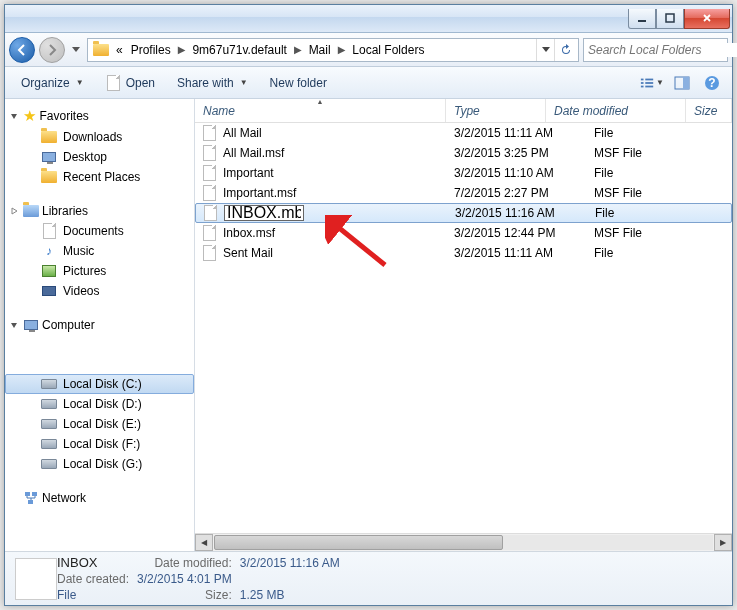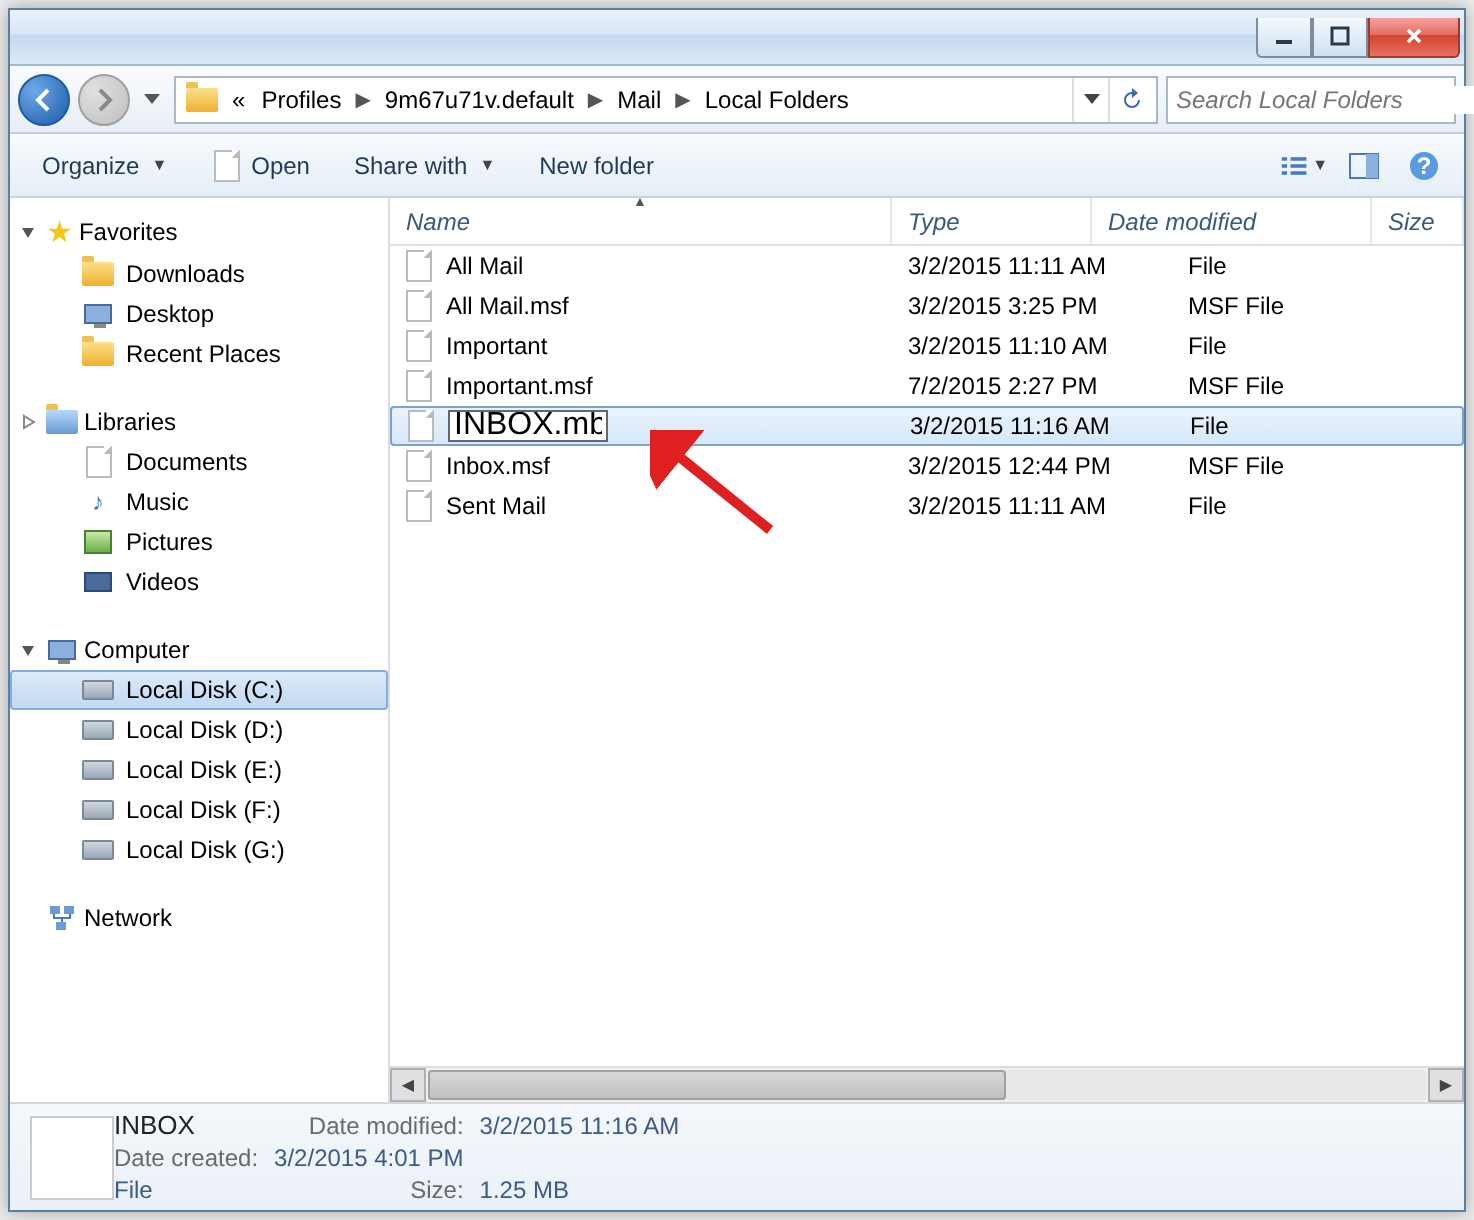--- a/index.html
+++ b/index.html
@@ -41,21 +41,21 @@
 
 
 .body { flex:1; display:flex; overflow:hidden; }
 
 
 .navpane { width:190px; background:#fff; border-right:1px solid #d6dde5; overflow-y:auto; padding:6px 0; }
 .nav-group { margin-bottom:14px; }
 .nav-head { display:flex; align-items:center; gap:3px; padding:2px 6px 2px 18px; cursor:default; position:relative; }
 .nav-head .chev { position:absolute; left:4px; width:10px; height:10px; }
 .nav-item { display:flex; align-items:center; gap:6px; padding:2px 6px 2px 36px; cursor:default; height:20px; }
-.nav-item.selected { background:linear-gradient(to bottom,#dceaf9,#c1d9f2); border:1px solid #84acdd; border-radius:2px; padding:1px 0 1px 35px; }
+.nav-item.selected { background:linear-gradient(to bottom,#dceaf9,#c1d9f2); border:1px solid #84acdd; border-radius:2px; padding:1px 0 1px 35px;margin-top:39px; }
 .nicon { width:16px; height:16px; display:flex; align-items:center; justify-content:center; }
 
 
 .content { flex:1; display:flex; flex-direction:column; background:#fff; overflow:hidden; }
 .col-headers { height:24px; border-bottom:1px solid #e0e0e0; display:flex; align-items:center; background:#fff;font-style:italic; }
 .col-h { padding:0 8px; border-right:1px solid #e5e5e5; height:100%; display:flex; align-items:center; color:#3a5a7a; position:relative; }
 .col-h.sorted::after { content:"▲"; font-size:7px; color:#555; position:absolute; left:50%; top:-1px; transform:translateX(-50%); }
 .file-list { flex:1; overflow:auto; position:relative; }
 .file-row { height:20px; display:flex; align-items:center; padding:0; }
 .file-row.selected { background:linear-gradient(to bottom,#eaf3fc,#d5e8fb); border:1px solid #7da2ce; border-radius:2px; }

